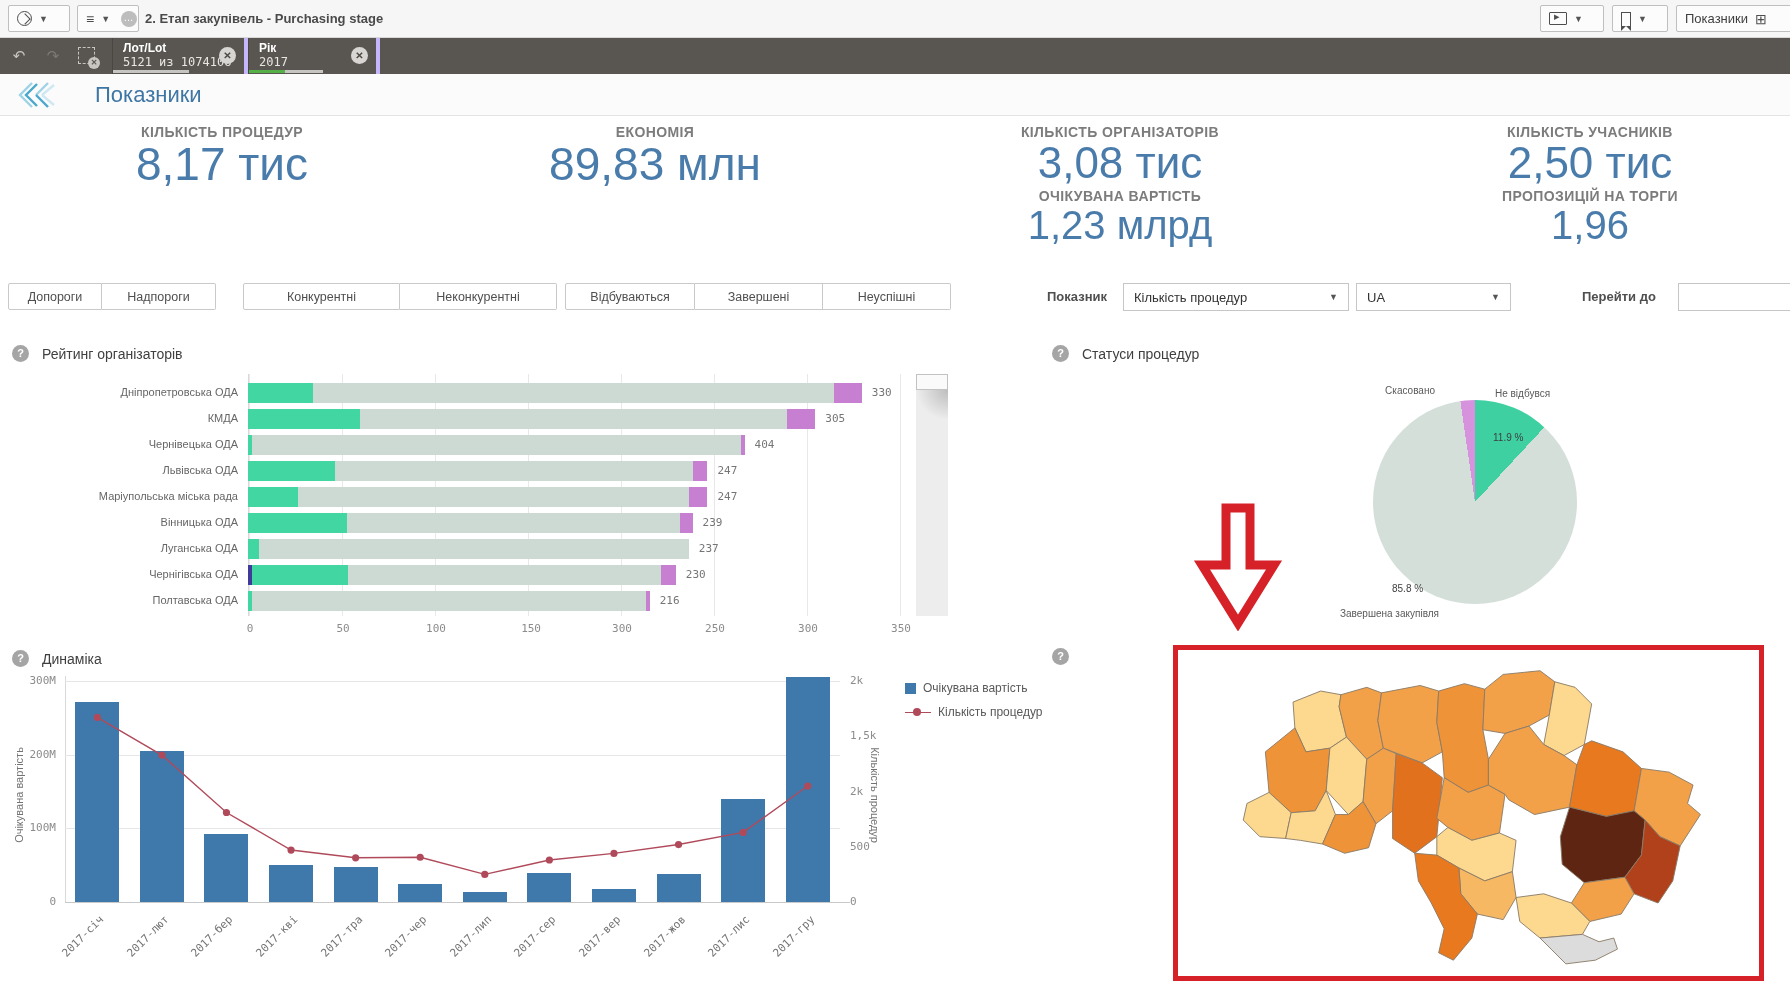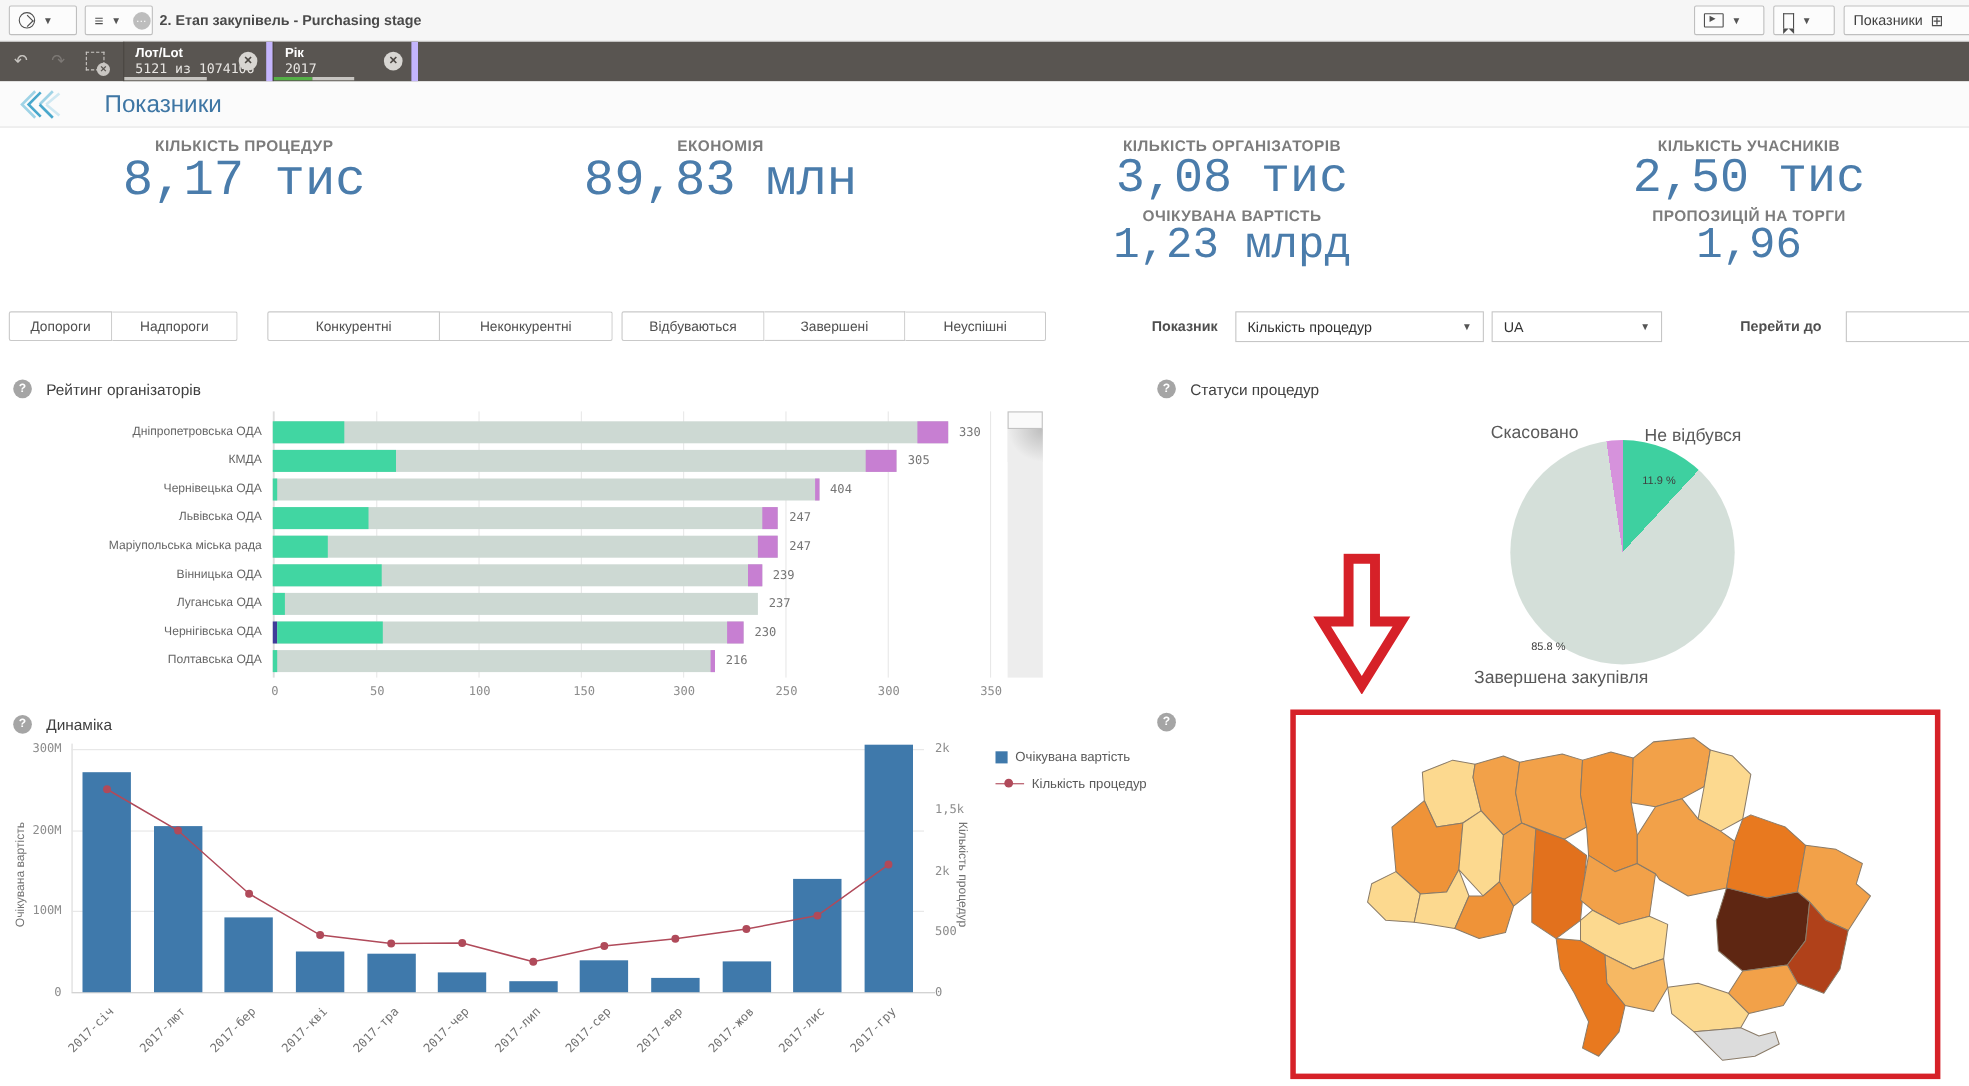--- a/index.html
+++ b/index.html
@@ -33,37 +33,37 @@
 
   
   .selbar { position:absolute; top:38px; left:0; width:1790px; height:36px; background:#595551; }
   .sel-ic { position:absolute; top:5px; width:26px; height:26px; color:#c9c6c2; font-size:15px;
     text-align:center; line-height:26px; cursor:pointer; }
   .sel-ic.dim { color:#7d7975; }
   .dashbox { position:absolute; top:9px; width:17px; height:17px; border:1.5px dashed #c9c6c2; }
   .dashbox .mini-x { position:absolute; right:-6px; bottom:-6px; width:12px; height:12px; border-radius:50%;
     background:#c9c6c2; color:#595551; font-size:8px; line-height:12px; text-align:center; font-weight:bold; }
   .chip { position:absolute; top:0; height:36px; background:#595551; border-left:1px solid #4a4641;
-    border-right:6px solid #c4b5fd; cursor:pointer; }
+    border-right:4px solid #c4b5fd; cursor:pointer; }
   .chip .f { position:absolute; left:10px; top:3px; font-size:12px; font-weight:bold; color:#fff; }
   .chip .v { position:absolute; left:10px; top:17px; font-size:12px; color:#e8e6e3; }
   .chip .x { position:absolute; top:9px; width:17px; height:17px; border-radius:50%; background:#d8d6d2;
     color:#4c4843; font-size:10px; font-weight:bold; text-align:center; line-height:17px; }
   .chipbar { position:absolute; bottom:1px; left:0; height:3px; }
 
   
   .sheethead { position:absolute; top:74px; left:0; width:1790px; height:42px; background:#fbfbfb;
     border-bottom:1px solid #e4e4e4; }
   .logo { position:absolute; left:12px; top:6px; width:44px; height:30px; }
   .sheet-title { position:absolute; left:95px; top:8px; font-size:22px; color:#3e76a4; }
 
   
   .kpi { position:absolute; text-align:center; }
   .kpi .lbl { font-size:14px; font-weight:bold; color:#7c7c7c; letter-spacing:0.4px; }
-  .kpi .val { font-family:Liberation Mono, monospace; color:#4a7cab; line-height:1.05; }
+  .kpi .val { font-family:Liberation Sans, sans-serif; color:#4a7cab; line-height:1.05; }
 
   
   .fgroup { position:absolute; top:283px; height:27px; display:flex; }
   .fbtn { height:27px; background:#fff; border:1px solid #c9c9c9; border-left-width:0;
     font-size:12.5px; color:#4f4f4f; display:flex; align-items:center; justify-content:center; cursor:pointer; }
   .fbtn:first-child { border-left-width:1px; border-radius:2px 0 0 2px; }
   .fbtn:last-child { border-radius:0 2px 2px 0; }
   .ctl-lbl { position:absolute; top:289px; font-size:13px; font-weight:bold; color:#4f4f4f; }
   .select { position:absolute; top:283px; height:28px; background:#fff; border:1px solid #c6c6c6;
     font-size:13px; color:#333; display:flex; align-items:center; padding:0 10px; cursor:pointer; }
@@ -86,21 +86,21 @@
   .rval { position:absolute; top:6px; font-size:11px; color:#757575; font-family:"DejaVu Sans Mono", monospace; }
   .raxis { position:absolute; top:282px; font-size:11px; color:#8c8c8c; font-family:"DejaVu Sans Mono", monospace; }
   .rscroll { position:absolute; left:916px; top:34px; width:32px; height:242px; background:#ededed; }
   .rthumb { position:absolute; left:0; top:0; width:32px; height:16px; background:#fafafa; border:1px solid #c2c2c2; }
   .rshade { position:absolute; left:0; top:16px; width:32px; height:30px;
     background:radial-gradient(ellipse at right top, #bdbdbd 0%, #ededed 70%); }
 
   
   .piepanel { position:absolute; left:1040px; top:340px; width:740px; height:305px; }
   .pie { position:absolute; left:333px; top:60px; width:204px; height:204px; border-radius:50%; cursor:pointer; }
-  .pielbl { position:absolute; font-size:16px; color:#595959; }
+  .pielbl { position:absolute; font-size:10px; color:#595959; }
   .piepct { position:absolute; font-size:10px; color:#3f3f3f; }
 
   
   .combo { position:absolute; left:0; top:645px; width:1065px; height:342px; }
   .cgridline { position:absolute; left:65px; width:775px; height:1px; background:#e6e6e6; }
   .cbaseline { position:absolute; left:65px; width:785px; height:1px; background:#c9c9c9; }
   .cleft-axisline { position:absolute; left:65px; top:31px; width:1px; height:226px; background:#d9d9d9; }
   .cbar { position:absolute; width:44px; background:#3f79ab; cursor:pointer; }
   .ctick { position:absolute; font-size:11px; color:#8c8c8c; font-family:"DejaVu Sans Mono", monospace; }
   .caxis-lbl { position:absolute; font-size:11px; color:#737373; white-space:nowrap; }

